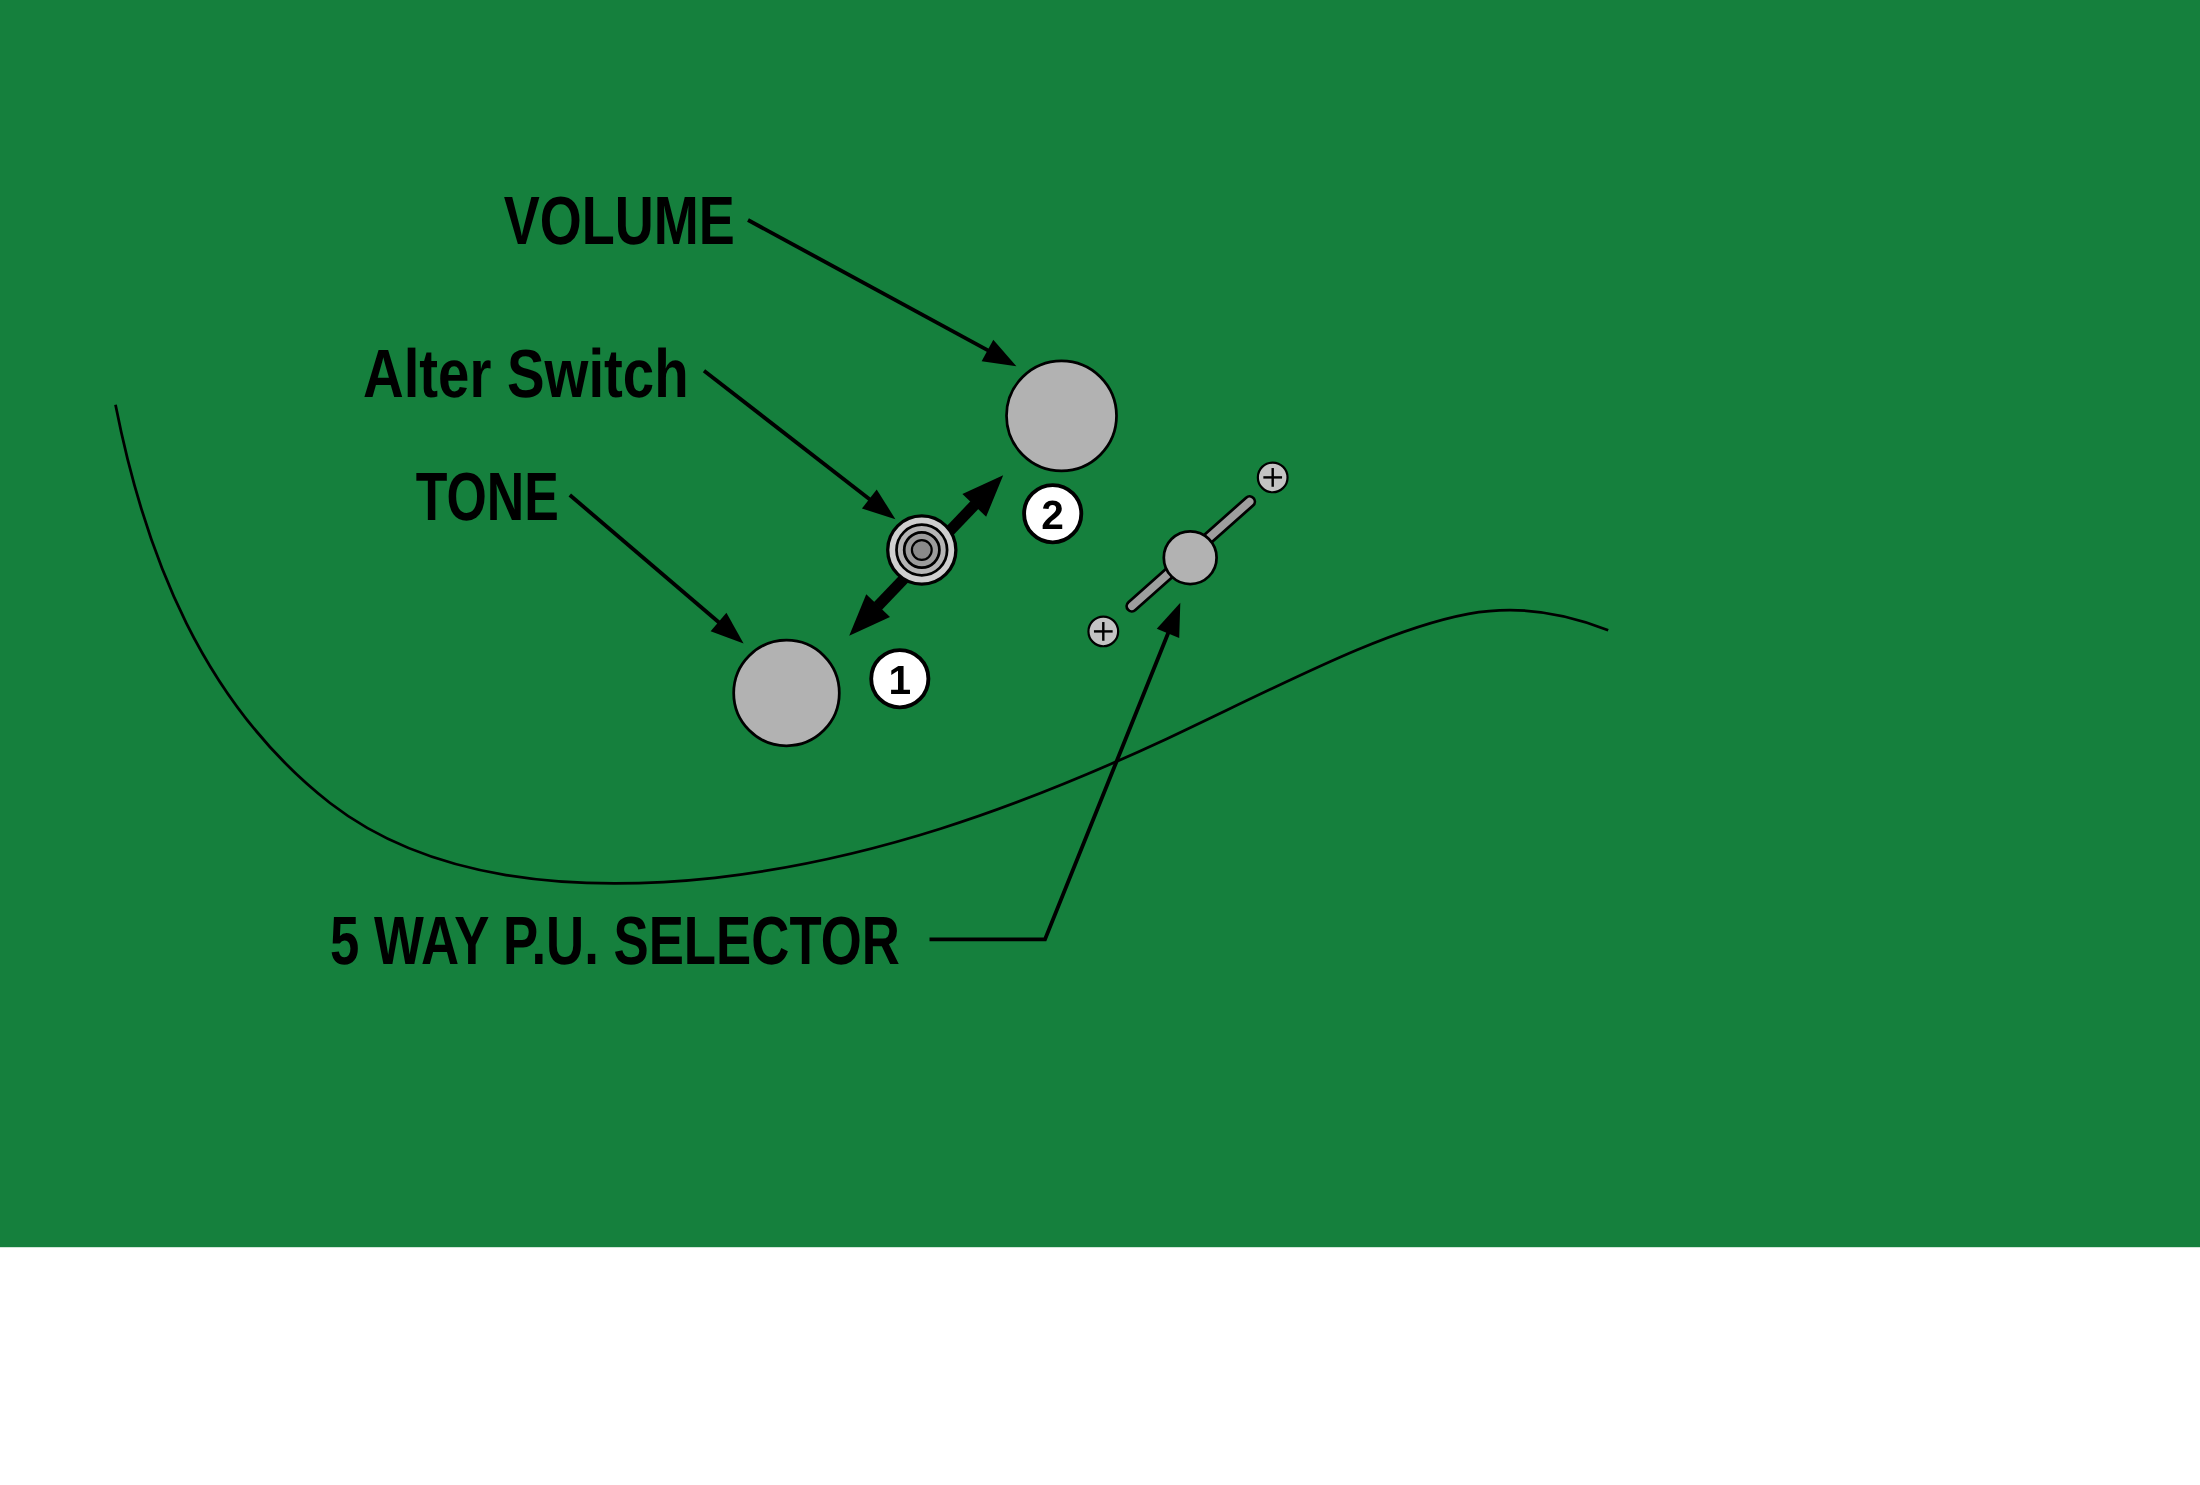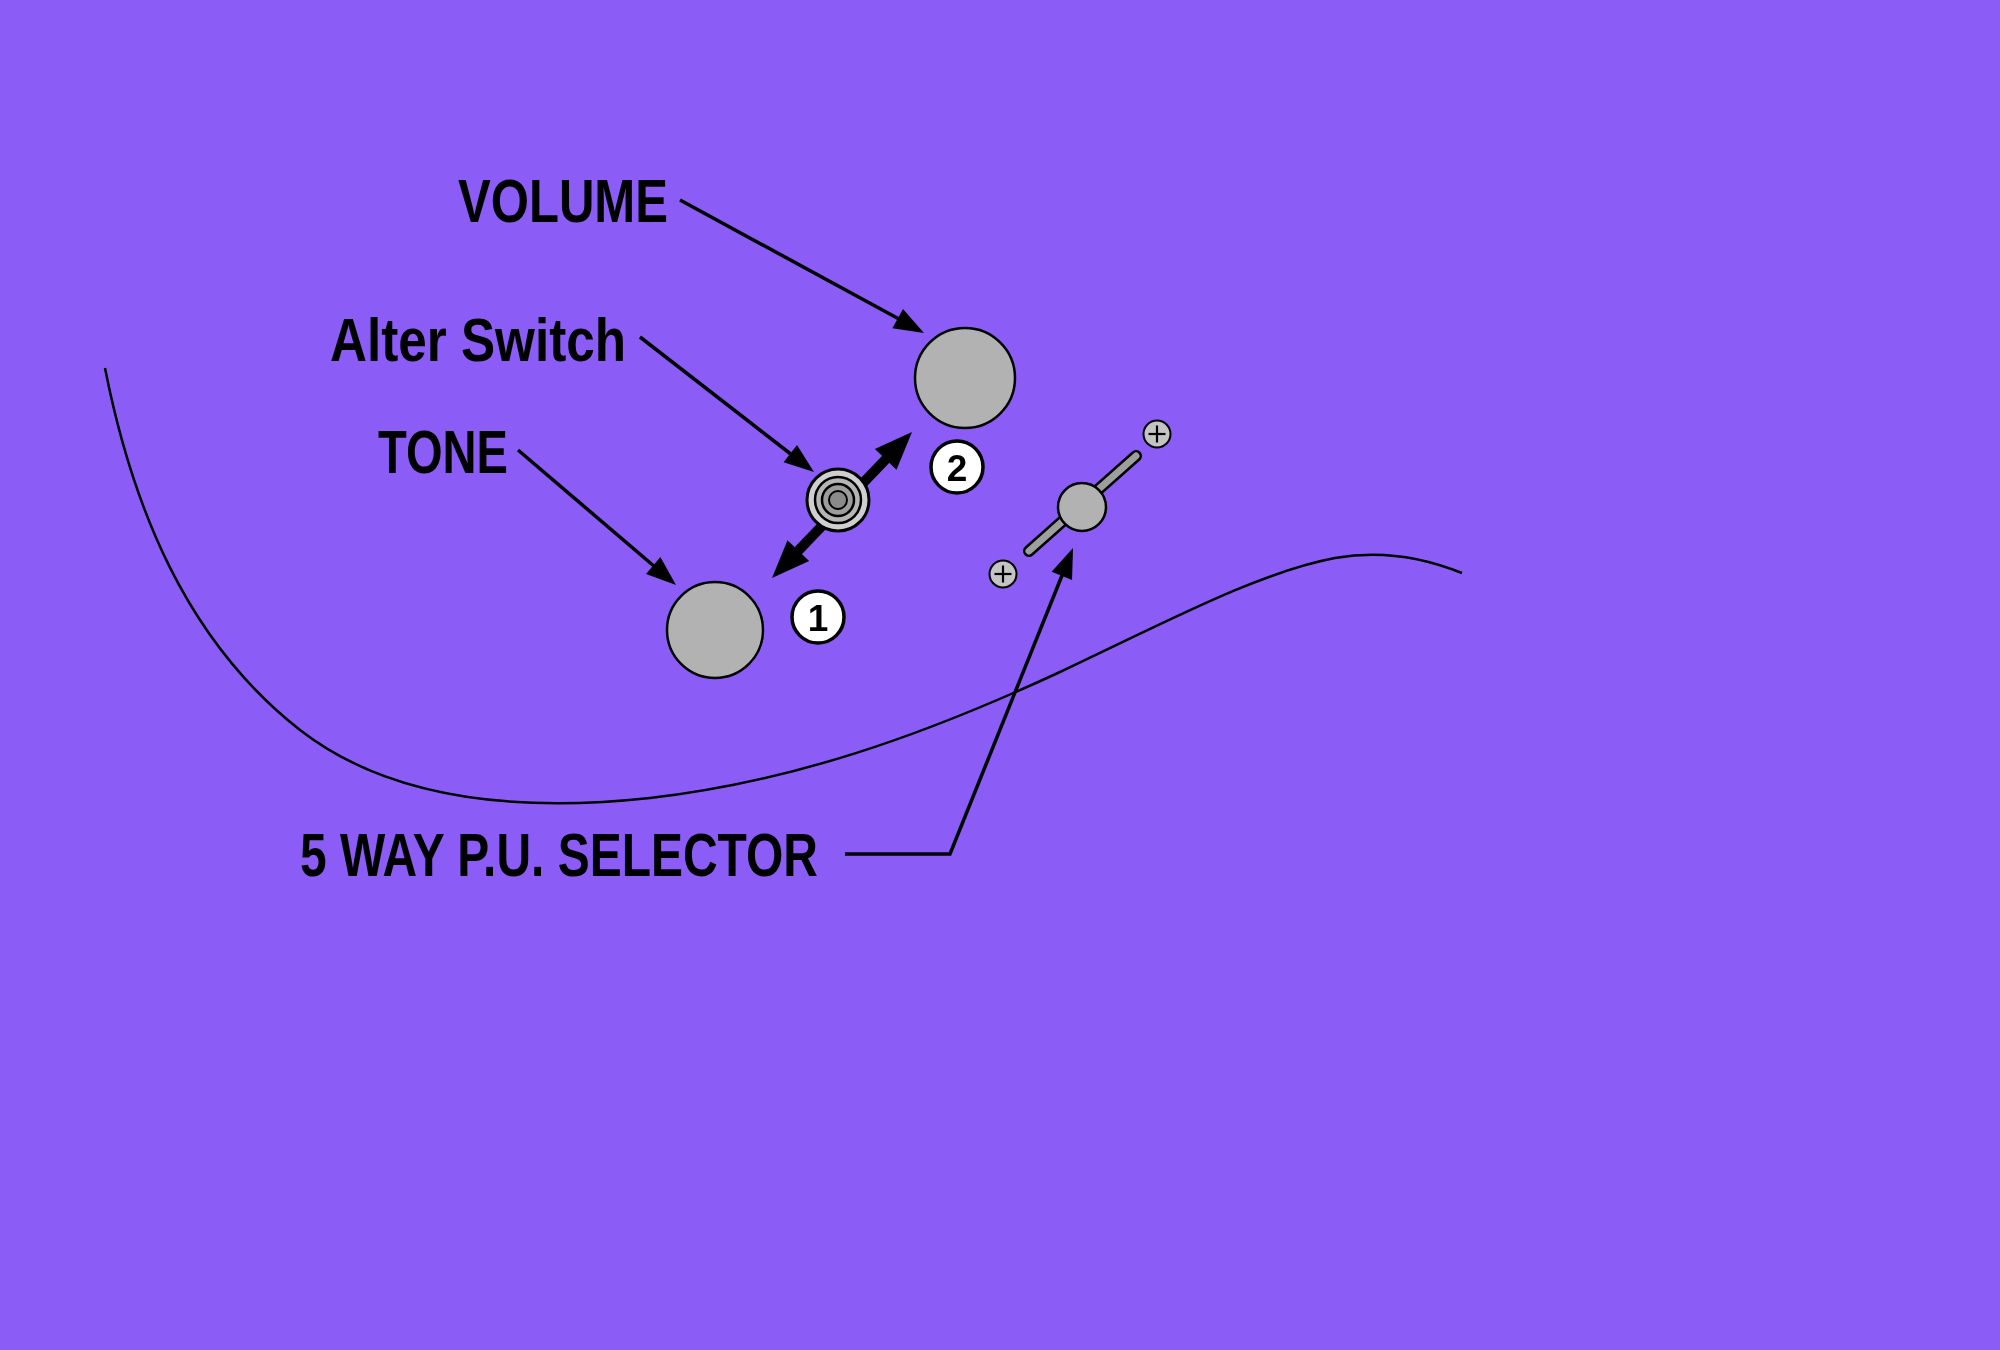--- a/index.html
+++ b/index.html
@@ -3,22 +3,22 @@
 <meta charset="utf-8">
 <style>
   html, body {
     margin: 0;
     padding: 0;
     background: #ffffff;
   }
   .canvas {
     position: relative;
     width: 2000px;
-    height: 1350px;
-    background: #8b5cf6;
+    height: 1134px;
+    background: #15803d;
     overflow: hidden;
   }
   svg { display: block; }
   .label {
     font-family: "Liberation Sans", sans-serif;
     font-weight: 700;
     font-size: 62px;
     fill: #000000;
   }
   .badge-num {

